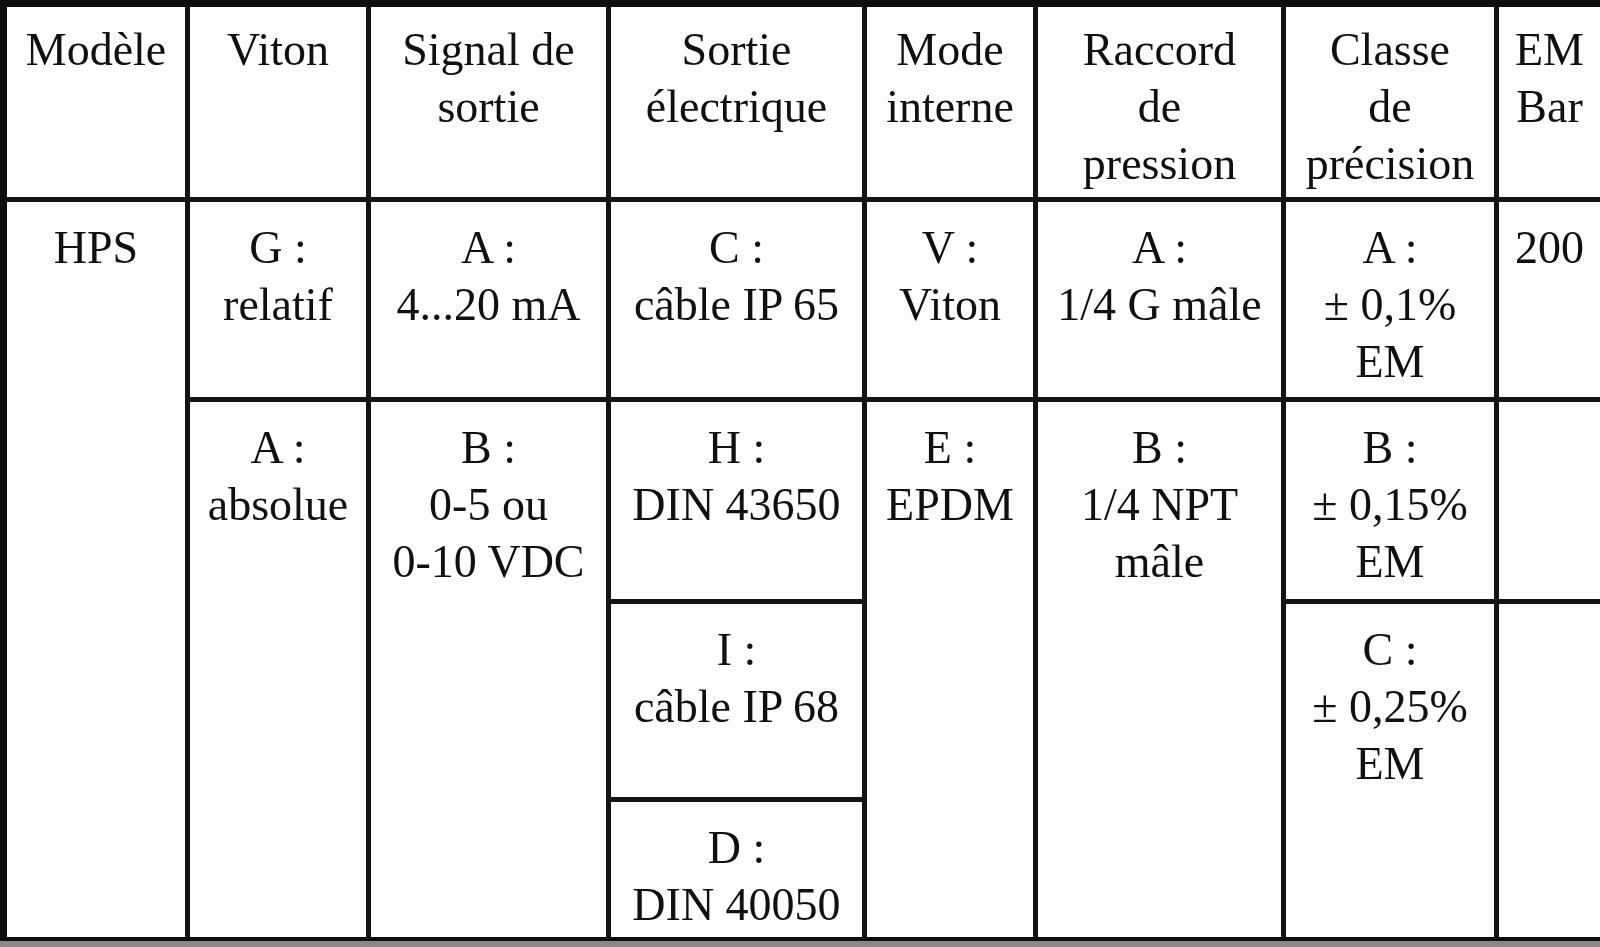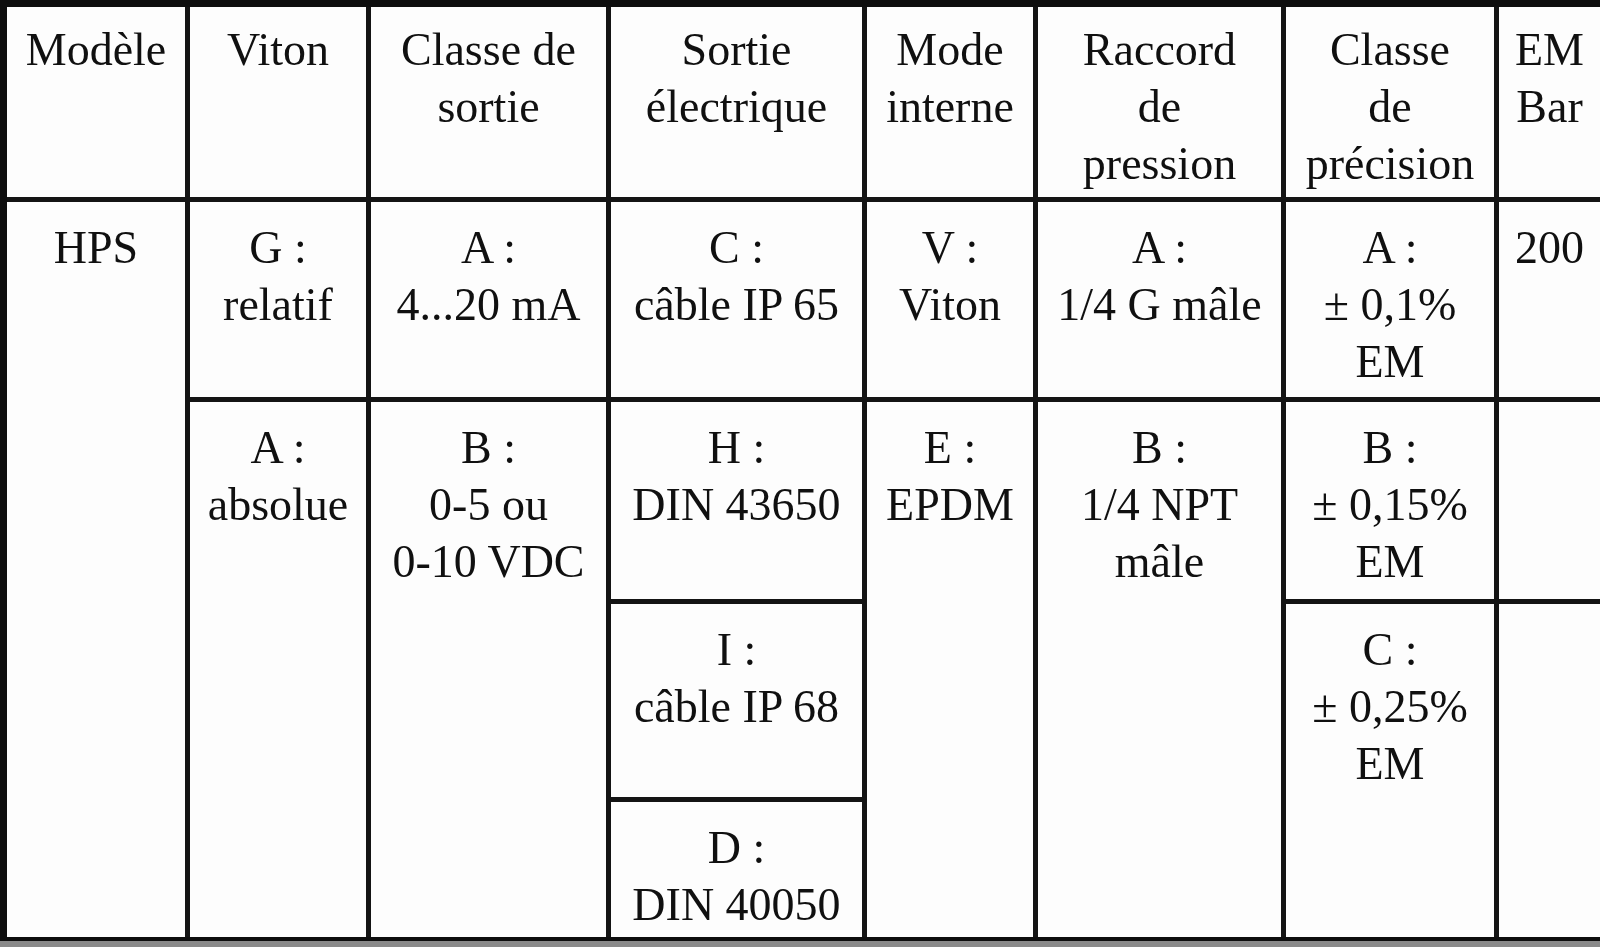--- a/index.html
+++ b/index.html
@@ -65,21 +65,21 @@
       <col class="c5">
         <col class="c6">
         <col class="c7">
         <col class="c8">
     </colgroup>
 
     <tbody>
         <tr class="hdr">
       <th>Modèle</th>
       <th>Viton</th>
-      <th>Classe de
+      <th>Signal de
 sortie</th>
       <th>Sortie
 électrique</th>
       <th>Mode
 interne</th>
       <th>Raccord
 de
 pression</th>
       <th>Classe
 de

